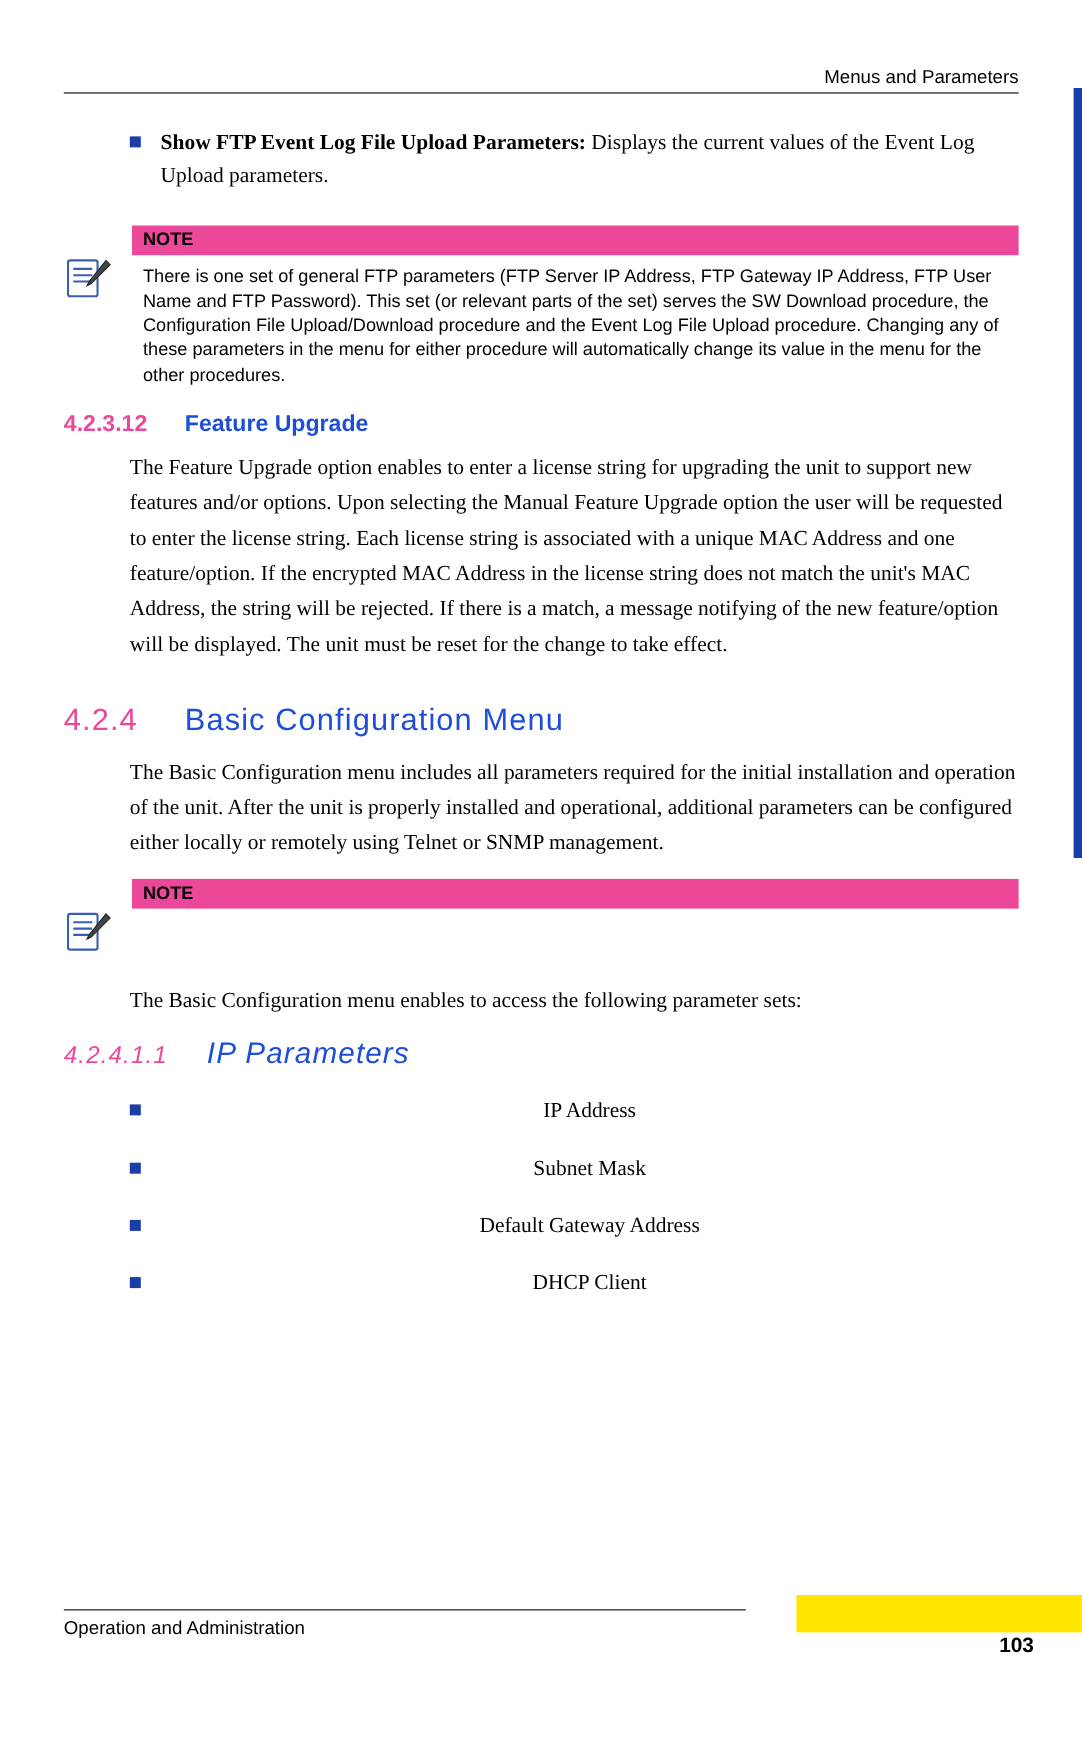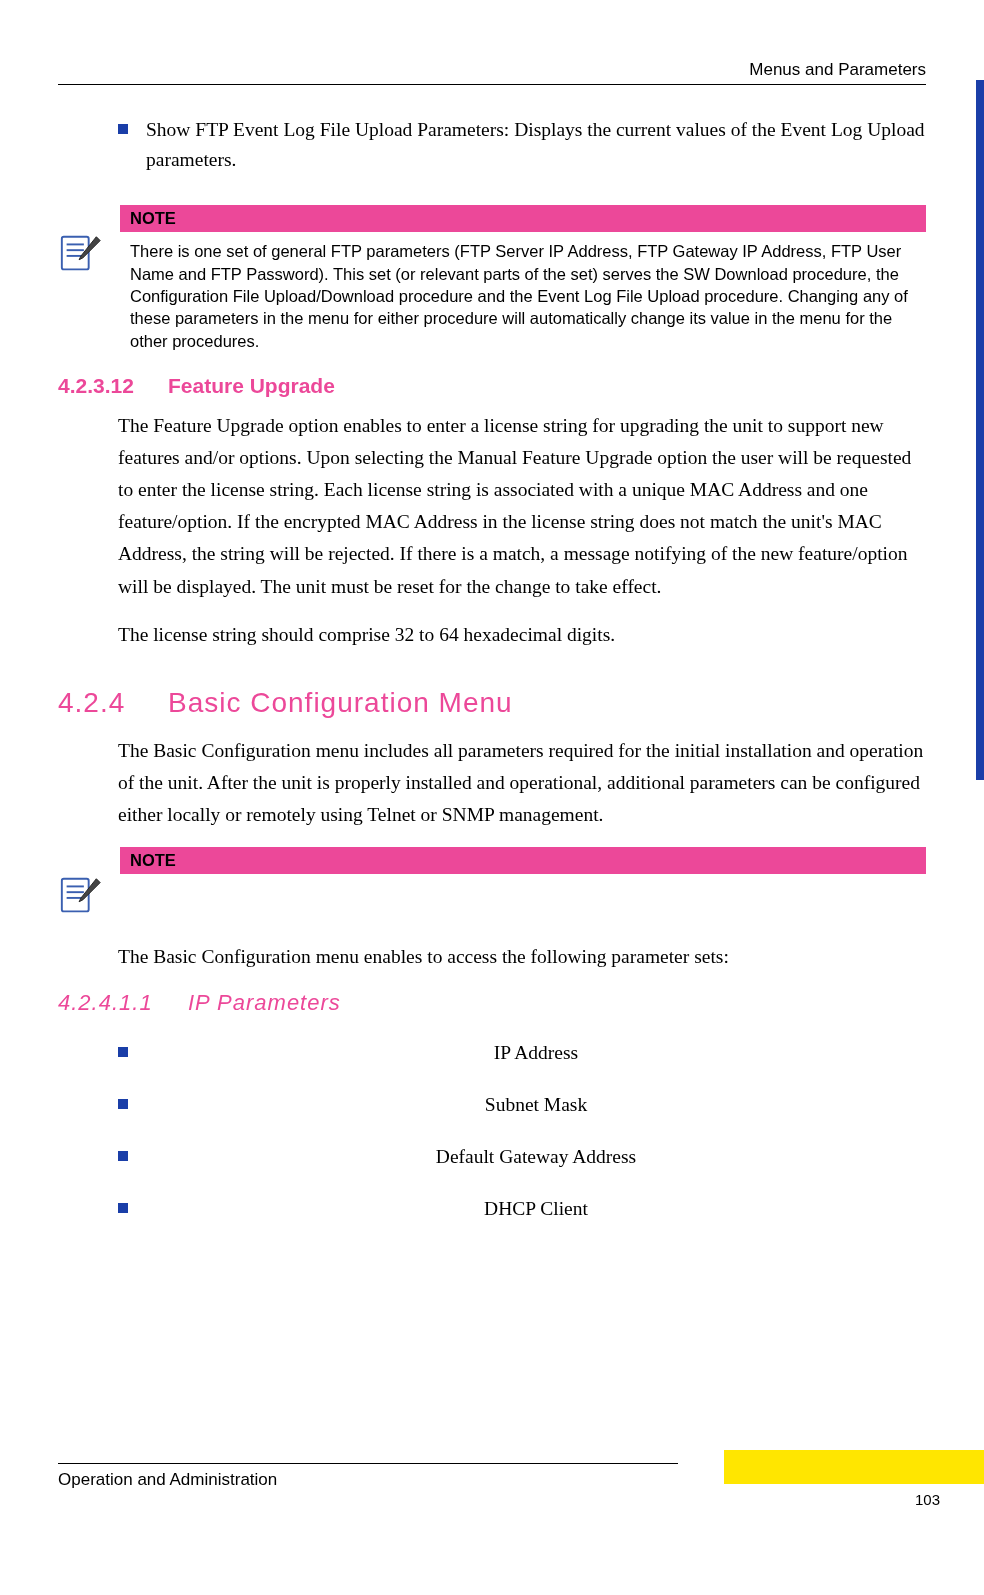--- a/index.html
+++ b/index.html
@@ -42,21 +42,21 @@
   }
   .bullet-row.tight { margin-bottom: 22px; text-align: center; }
   .sq {
     width: 10px; height: 10px;
     background: #1a3ea8;
     flex: 0 0 10px;
     margin-top: 9px;
     margin-right: 18px;
   }
   .bullet-text { flex: 1; }
-  .bullet-text .lead { font-weight: normal; }
+  .bullet-text .lead { font-weight: bold; }
   .note-block {
     display: flex;
     align-items: flex-start;
     margin-left: -60px;
     margin-bottom: 18px;
   }
   .note-icon {
     flex: 0 0 50px;
     margin-right: 12px;
     margin-top: 26px;
@@ -83,28 +83,28 @@
     margin-top: 14px;
     margin-bottom: 12px;
   }
   .h-num {
     flex: 0 0 110px;
     color: #ec4899;
     font-family: Arial, Helvetica, sans-serif;
     font-weight: bold;
   }
   .h-text {
-    color: #ec4899;
+    color: #1d4ed8;
   }
   .h-sub .h-num { font-size: 21px; }
   .h-sub .h-text { font-size: 21px; font-family: Arial, Helvetica, sans-serif; font-weight: bold; }
   .h-big .h-num { font-size: 28px; font-family: Verdana, Arial, sans-serif; letter-spacing: 1px; font-weight: normal;}
   .h-big .h-text { font-size: 28px; font-family: Verdana, Arial, sans-serif; letter-spacing: 1px; font-weight: normal; margin-top: 20px;}
   .h-ital .h-num { font-size: 22px; font-family: Verdana, Arial, sans-serif; font-style: italic; letter-spacing: 1px; font-weight: normal;}
-  .h-ital .h-text { font-size: 22px; font-family: Verdana, Arial, sans-serif; font-style: italic; letter-spacing: 1px; font-weight: normal;}
+  .h-ital .h-text { font-size: 27px; font-family: Verdana, Arial, sans-serif; font-style: italic; letter-spacing: 1px; font-weight: normal;}
   .para {
     font-size: 19.5px;
     line-height: 1.65;
     margin-bottom: 16px;
   }
   a.lnk { color: #1a3ea8; text-decoration: underline; }
 
   
   .footer {
     position: absolute;
@@ -137,22 +137,22 @@
     top: 80px;
     width: 8px;
     height: 700px;
     background: #1a3ea8;
   }
   .page-num {
     position: absolute;
     right: 44px;
     bottom: 20px;
     font-family: Arial, Helvetica, sans-serif;
-    font-weight: normal;
-    font-size: 15px;
+    font-weight: bold;
+    font-size: 19px;
     z-index: 2;
   }
 
   
   .pencil-svg { width: 46px; height: 46px; }
 </style>
 </head>
 <body>
 
 <div class="page">
@@ -186,21 +186,20 @@
         <div class="note-text">There is one set of general FTP parameters (FTP Server IP Address, FTP Gateway IP Address, FTP User Name and FTP Password). This set (or relevant parts of the set) serves the SW Download procedure, the Configuration File Upload/Download procedure and the Event Log File Upload procedure. Changing any of these parameters in the menu for either procedure will automatically change its value in the menu for the other procedures.</div>
       </div>
     </div>
 
     <div class="h-row h-sub">
       <div class="h-num">4.2.3.12</div>
       <div class="h-text">Feature Upgrade</div>
     </div>
 
     <div class="para">The Feature Upgrade option enables to enter a license string for upgrading the unit to support new features and/or options. Upon selecting the Manual Feature Upgrade option the user will be requested to enter the license string. Each license string is associated with a unique MAC Address and one feature/option. If the encrypted MAC Address in the license string does not match the unit's MAC Address, the string will be rejected. If there is a match, a message notifying of the new feature/option will be displayed. The unit must be reset for the change to take effect.</div>
-    <div class="para">The license string should comprise 32 to 64 hexadecimal digits.</div>
 
     <div class="h-row h-big" style="margin-top:10px;margin-bottom:16px;">
       <div class="h-num">4.2.4</div>
       <div class="h-text">Basic Configuration Menu</div>
     </div>
 
     <div class="para">The Basic Configuration menu includes all parameters required for the initial installation and operation of the unit. After the unit is properly installed and operational, additional parameters can be configured either locally or remotely using Telnet or SNMP management.</div>
 
     <div class="note-block">
       <div class="note-icon">

